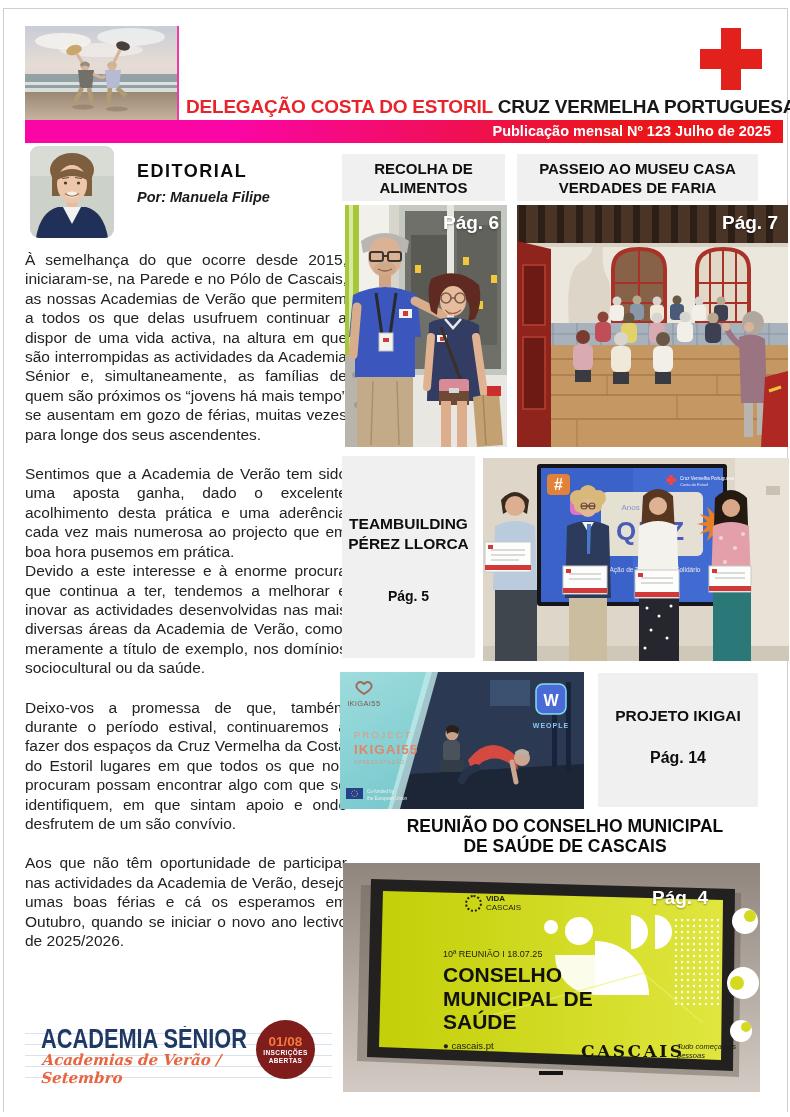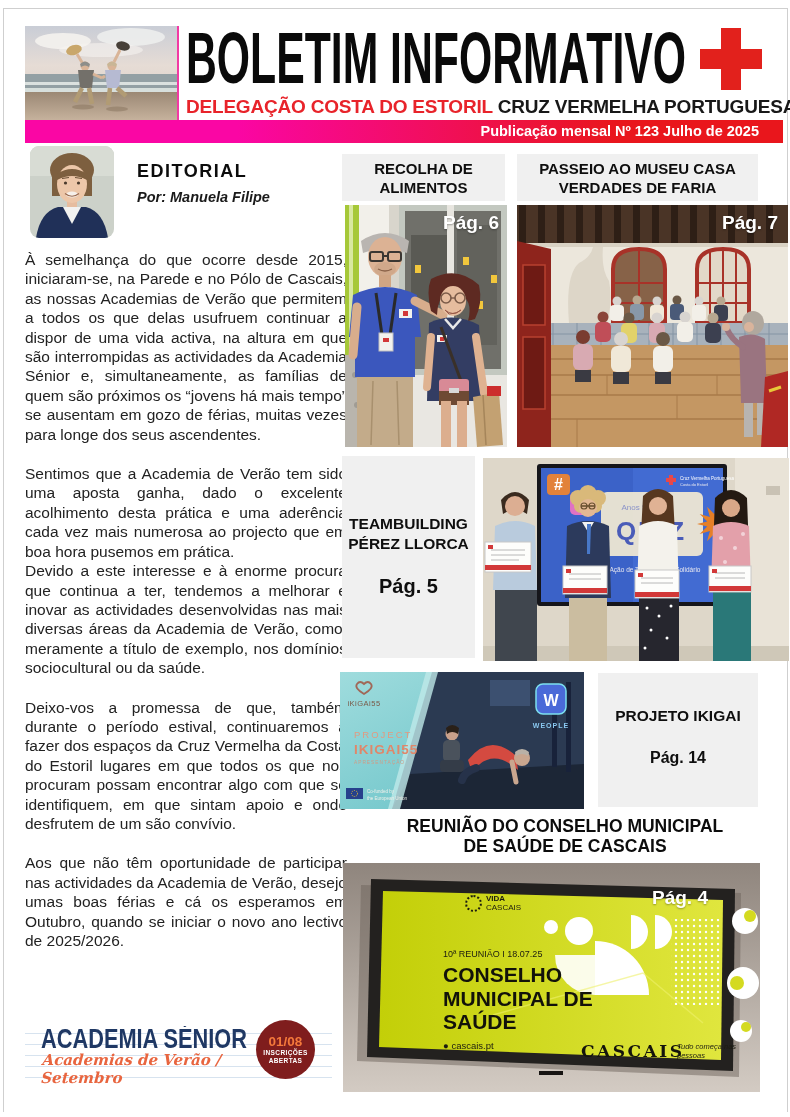--- a/index.html
+++ b/index.html
@@ -11,21 +11,21 @@
   .beach{left:25px;top:26px;width:152px;height:95px;border-right:2px solid #f23aa4;overflow:hidden;}
   .masttitle{left:184px;top:22px;width:504px;height:76px;}
   .cross{left:700px;top:28px;width:62px;height:62px;}
   .cross .v{position:absolute;left:21px;top:0;width:20px;height:62px;background:#e2211c;}
   .cross .h{position:absolute;left:0;top:21px;width:62px;height:20px;background:#e2211c;}
   .subtitle{left:186px;top:96px;width:602px;white-space:nowrap;font-weight:bold;font-size:19px;letter-spacing:-0.2px;}
   .subtitle .red{color:#e8232a;}
   .subtitle .blk{color:#181818;}
   .pubbar{left:25px;top:120px;width:758px;height:23px;
           background:linear-gradient(90deg,#fa06a4 0%,#fa06a4 28%,#e9161c 78%,#e9161c 100%);
-          color:#fff;font-weight:bold;font-size:14.5px;line-height:23px;text-align:right;padding-right:24px;box-sizing:border-box;}
+          color:#fff;font-weight:bold;font-size:14.5px;line-height:23px;text-align:right;padding-right:12px;box-sizing:border-box;}
   
   .headshot{left:30px;top:146px;width:84px;height:92px;border-radius:9px;overflow:hidden;}
   .ed-head{left:137px;top:161px;font-size:18px;font-weight:bold;letter-spacing:1.5px;color:#0c0c0c;}
   .ed-by{left:137px;top:189px;font-size:14.5px;font-weight:bold;font-style:italic;color:#1a1a1a;}
   .ed-body{left:25px;top:250px;width:322px;font-size:15.5px;line-height:19.4px;text-align:justify;color:#222;}
   .ed-body p{margin:0;}
   .ed-body p.gap{margin-bottom:20px;}
   
   .acad-lines{left:25px;top:1023px;width:307px;height:58px;
       background:repeating-linear-gradient(180deg,#ffffff 0px,#ffffff 10px,#d7e3ef 10px,#d7e3ef 11px);}
@@ -39,21 +39,21 @@
   
   .gray-box{background:#f0f0f0;color:#0e0e0e;font-weight:bold;text-align:center;
             display:flex;flex-direction:column;align-items:center;justify-content:center;box-sizing:border-box;}
   .box1{left:342px;top:154px;width:163px;height:47px;font-size:15px;line-height:19px;padding:0 6px;}
   .box2{left:517px;top:154px;width:241px;height:47px;font-size:15px;line-height:19px;padding:8px 6px;}
   .photo{overflow:hidden;}
   .ph1{left:345px;top:205px;width:162px;height:242px;}
   .ph2{left:517px;top:205px;width:271px;height:242px;}
   .pag-label{position:absolute;color:#fff;font-weight:bold;font-size:19px;text-shadow:0 1px 2px rgba(0,0,0,.35);}
   .tb-box{left:342px;top:456px;width:133px;height:202px;justify-content:flex-start;padding-top:58px;font-size:15.5px;line-height:20px;}
-  .tb-box .ref{margin-top:22px;font-size:20px;}
+  .tb-box .ref{margin-top:32px;font-size:14px;}
   .tb-photo{left:483px;top:458px;width:306px;height:203px;}
   .ik-photo{left:340px;top:672px;width:244px;height:137px;}
   .ik-box{left:598px;top:673px;width:160px;height:134px;justify-content:flex-start;padding-top:34px;font-size:15.5px;}
   .ik-box .ref{margin-top:24px;font-size:16px;}
   .reuniao{left:405px;top:816px;width:320px;text-align:center;font-weight:bold;font-size:17.5px;line-height:20px;color:#0c0c0c;}
   .tv{left:343px;top:863px;width:417px;height:229px;}
   
   .vc-logo{left:122px;top:32px;display:flex;align-items:center;gap:4px;color:#1c1c10;}
   .vc-icon{width:13px;height:13px;border:2px dotted #1c1c10;border-radius:50%;}
   .vc-txt{font-size:8px;line-height:8.5px;font-weight:bold;}
@@ -109,25 +109,20 @@
         <circle cx="87" cy="40" r="4.5" fill="#d9b497"></circle>
         <path d="M82 38 Q87 33 92 38 L91 41 Q87 38 83 41 Z" fill="#c9b696"></path>
         <path d="M80 44 L96 44 L94 62 L82 62 Z" fill="#b6bad2"></path>
         <path d="M80 50 L77 52" stroke="#d9b497" stroke-width="3" fill="none"></path>
         <path d="M85 62 L83 79" stroke="#b19b74" stroke-width="4.5" fill="none"></path>
         <path d="M92 62 L101 70" stroke="#b19b74" stroke-width="4.5" fill="none"></path>
       </g>
     </svg>
   </div>
 
-  <div class="abs masttitle">
-    <svg width="504" height="76" viewBox="0 0 504 76">
-      <text x="252" y="61" text-anchor="middle" font-family="Liberation Sans, sans-serif" font-size="72" font-weight="bold" fill="#0a0a0a" textLength="500" lengthAdjust="spacingAndGlyphs">BOLETIM INFORMATIVO</text>
-    </svg>
-  </div>
 
   <div class="abs cross">
     <div class="v"></div>
       <div class="h"></div>
   </div>
 
   <div class="abs subtitle">
     <span class="red">DELEGAÇÃO COSTA DO ESTORIL</span>
     <span class="blk">CRUZ VERMELHA PORTUGUESA</span>
   </div>

